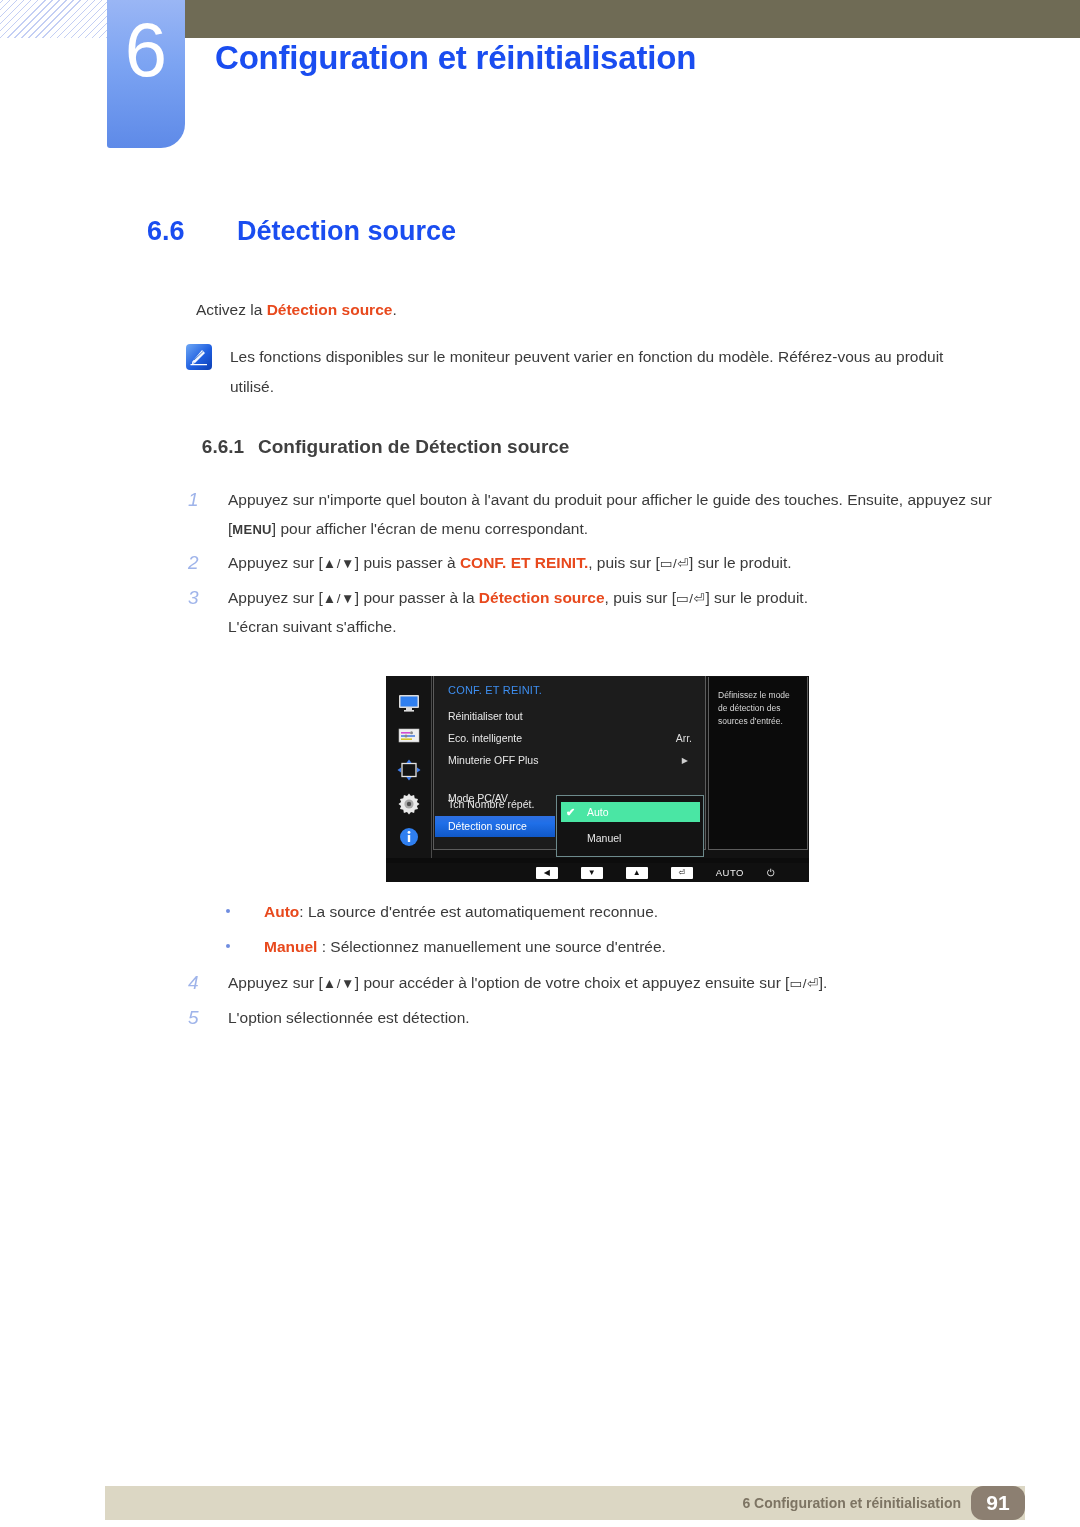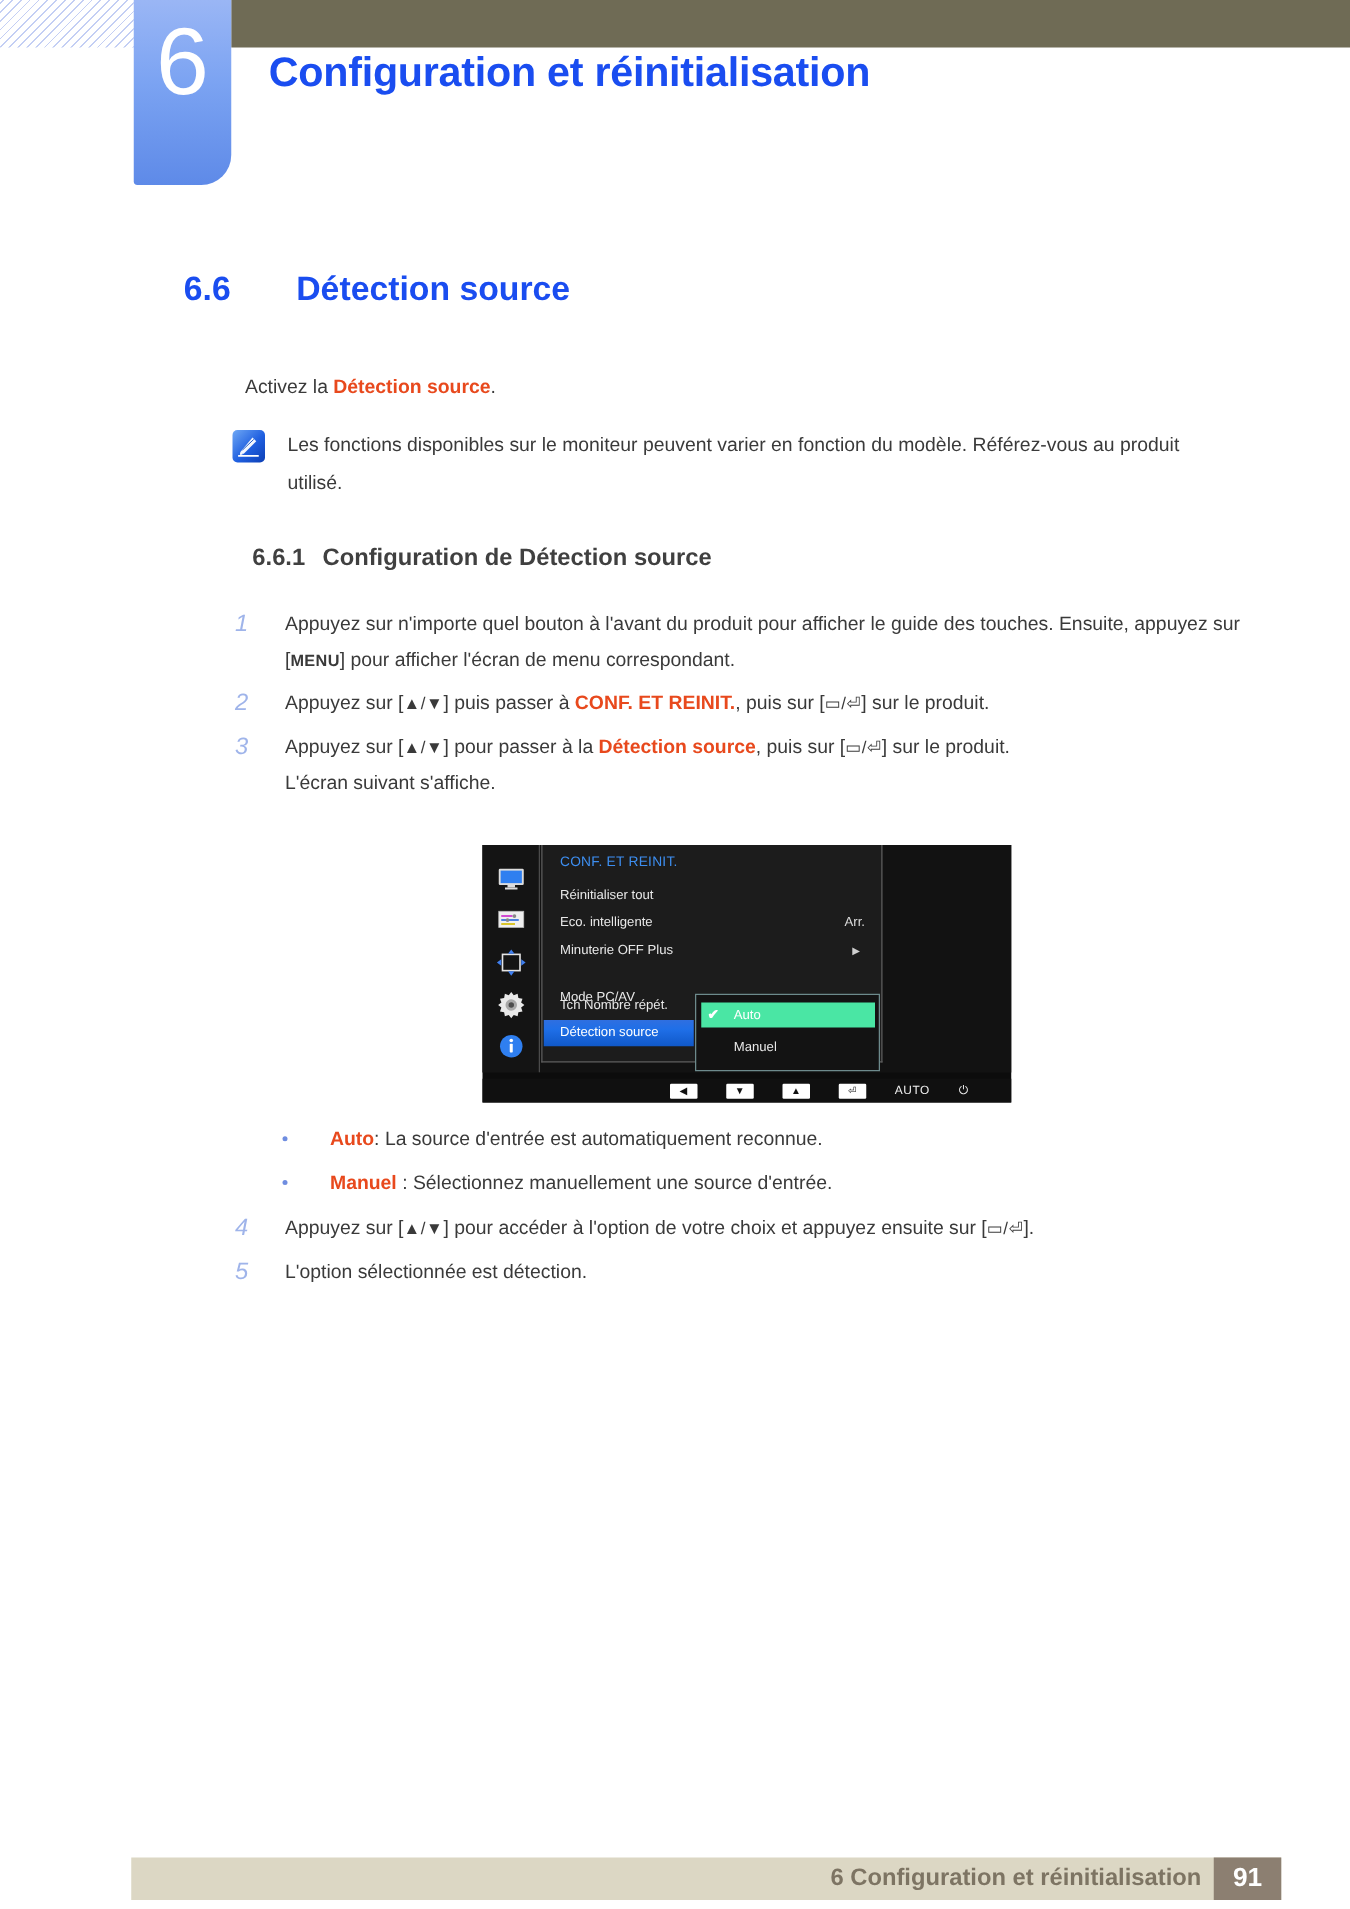--- a/index.html
+++ b/index.html
@@ -315,34 +315,35 @@
   .footer {
     position: absolute;
     left: 105px; top: 1486px;
     width: 920px; height: 34px;
     background: #dcd7c4;
   }
   .footer-txt {
     position: absolute;
     right: 64px; top: 0;
     height: 34px; line-height: 34px;
-    font-size: 19px;
+    font-size: 14px;
     color: #7d7463;
     font-weight: 700;
   }
   .footer-page {
     position: absolute;
     right: 0; top: 0;
     width: 54px; height: 34px;
     background: #8c7f71;
     color: #ffffff;
     font-size: 21px;
     line-height: 34px;
     text-align: center;
     font-weight: 700;
+    border-radius: 12px;
   }
 </style>
 </head>
 <body>
 
 <div class="banner">
   <div class="banner-hatch"></div>
   <div class="banner-olive"></div>
   <div class="banner-chip">
     <div class="banner-chip-num">6</div>
@@ -477,20 +478,21 @@
       <div class="osd-sub">
         <div class="osd-sub-item on" style="top:6px;">
           <span class="ck">✔</span>
           <span class="tx">Auto</span>
         </div>
         <div class="osd-sub-item" style="top:32px;">
           <span class="tx">Manuel</span>
         </div>
       </div>
 
+      <div class="osd-help">Définissez le mode de détection des sources d'entrée.</div>
     </div>
 
     <div class="osd-bar">
       <div class="bar-key">◀</div>
       <div class="bar-key">▼</div>
       <div class="bar-key">▲</div>
       <div class="bar-key">⏎</div>
       <div class="bar-txt">AUTO</div>
       <div class="bar-txt">⏻</div>
     </div>

